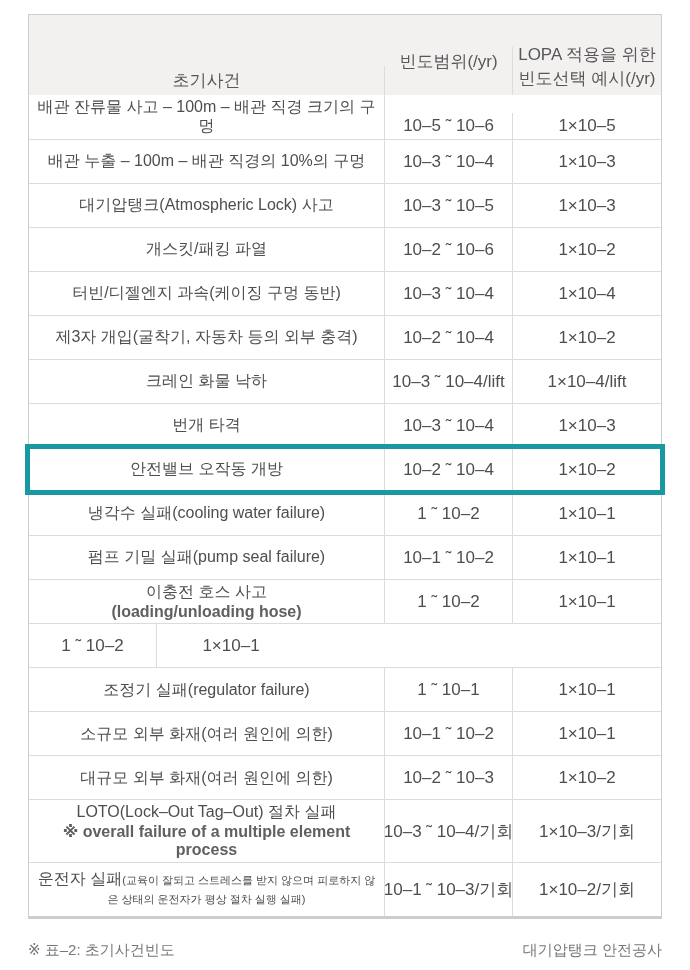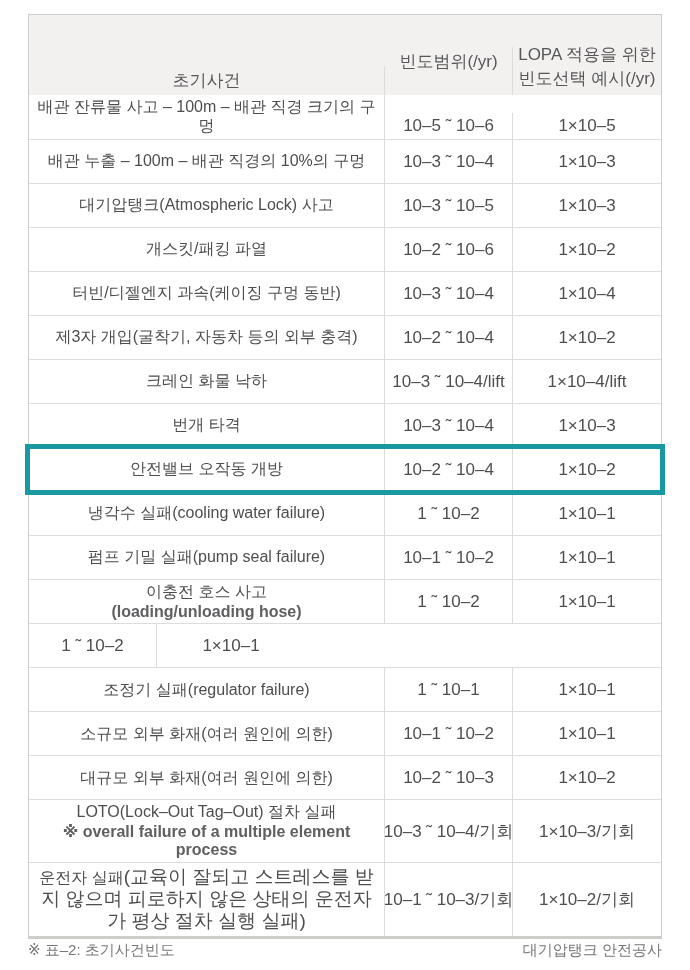--- a/index.html
+++ b/index.html
@@ -23,21 +23,21 @@
   .c3 { width:148px; padding:3px 2px; }
 
   .thead { background:var(--header-bg,#f2f1ef); height:80px; border-top:none; }
   .thead .cell { font-size:17px; color:#57575a; }
   .thead .c2 { justify-content:flex-end; padding-bottom:22px; }
   .thead .c3 { line-height:1.45; }
 
   .tbody .trow { min-height:44px; }
   .tbody .trow.tall { min-height:54px; }
   .event-main { font-size:16px; line-height:1.18; color:var(--ink,#4e4e50); }
-  .inline-sub { font-size:19px;text-align:center; }
+  .inline-sub { font-size:11px;text-align:center; }
   .event-sub { font-size:16px; color:#606063; margin-top:1px; line-height:1.1;font-weight:bold; }
   .num { font-size:17px; letter-spacing:0; color:var(--ink,#4e4e50); white-space:nowrap; }
 
   .trow.hl { position:relative; }
   .trow.hl::after {
     content:""; position:absolute; top:-4px; bottom:-4px; left:-4px; right:-4px;
     border:5px solid var(--teal,#1898a0); pointer-events:none; z-index:2;
   }
 
   .caption {

